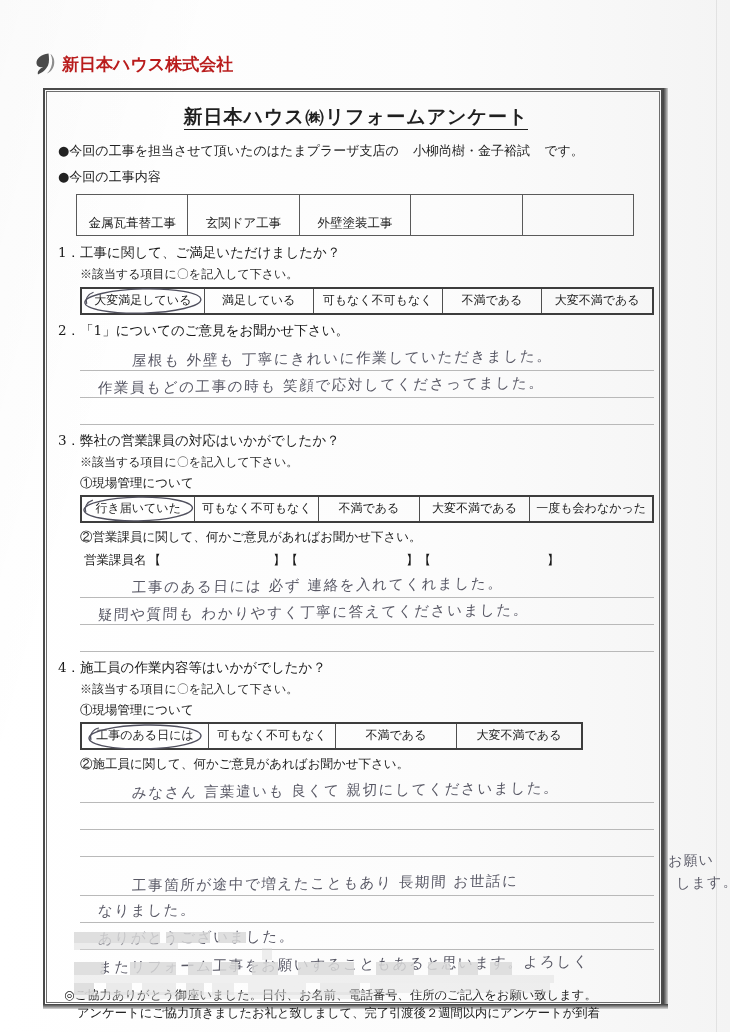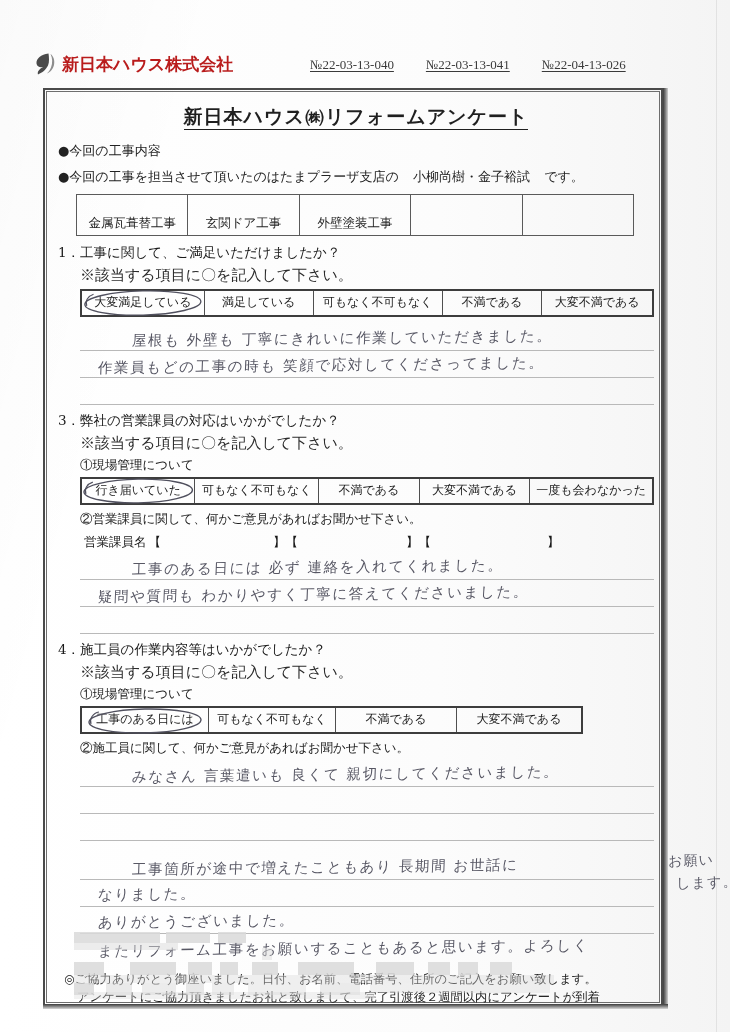--- a/index.html
+++ b/index.html
@@ -166,21 +166,21 @@
   .q {
     margin-top: 7px;
   }
   .q-title {
     font-size: 13.5px;
     color: #1a1a1a;
     margin-bottom: 4px;
     font-family: "DejaVu Serif", serif;
   }
   .q-note {
-    font-size: 15px;
+    font-size: 12px;
     color: #2b2b2b;
     margin: 0 0 4px 22px;
     font-family: "DejaVu Serif", serif;
   }
   .q-sub {
     font-size: 12.5px;
     color: #1a1a1a;
     margin: 0 0 3px 22px;
     font-family: "DejaVu Serif", serif;
   }
@@ -306,46 +306,41 @@
   <div class="scan-tint"></div>
 
   <div class="header">
     <div class="logo-wrap">
       <svg class="logo-mark" viewBox="0 0 22 24">
         <path d="M14.5 1.5 C7 2.5 2 6.5 2.5 11.5 C3 15 6 15.5 9 15 C5.5 17 3 19.5 4 22.5 C7.5 21 12 18 14 13.5 C15.5 10 15 5 14.5 1.5 Z" fill="#4a4a4a"></path>
         <path d="M16.5 2 C18.5 6 18.8 11 17 15.5 C16 18 14.5 20 13 21.5 C16 20.5 19 17 20 13 C21 8.5 19.5 4 16.5 2 Z" fill="#8d8d8d"></path>
       </svg>
       <span class="logo-text">新日本ハウス株式会社</span>
     </div>
-    <div class="refnos">
-      <span class="refno">№22-03-13-040</span>
-      <span class="refno">№22-03-13-041</span>
-      <span class="refno">№22-04-13-026</span>
-    </div>
   </div>
 
   <div class="doc-frame"></div>
   <div class="doc-frame-inner"></div>
   <div class="page-shadow-right"></div>
   <div class="page-shadow-bottom"></div>
   <div class="scan-edge"></div>
 
   <div class="content">
 
     <div class="doc-title">
       <span>新日本ハウス㈱リフォームアンケート</span>
     </div>
 
-    <div class="bullet-line">●今回の工事内容</div>
-
     <div class="bullet-line">
       <span>●今回の工事を担当させて頂いたのはたまプラーザ支店の</span>
       <span class="staff-names">小柳尚樹・金子裕試</span>
       <span>です。</span>
     </div>
+
+    <div class="bullet-line">●今回の工事内容</div>
 
     <table class="work-table">
       <tbody>
           <tr>
         <td>金属瓦葺替工事</td>
         <td>玄関ドア工事</td>
         <td>外壁塗装工事</td>
         <td></td>
         <td></td>
       </tr>
@@ -368,20 +363,21 @@
           <td style="width:110px">満足している</td>
           <td style="width:124px">可もなく不可もなく</td>
           <td style="width:102px">不満である</td>
           <td style="width:108px">大変不満である</td>
         </tr>
       </tbody>
         </table>
     </div>
 
     <div class="q">
+      <div class="q-title">2．「1」についてのご意見をお聞かせ下さい。</div>
       <div class="hw-block">
         <div class="hw-line">
           <span class="hw-text ind2">屋根も 外壁も 丁寧にきれいに作業していただきました。</span>
         </div>
         <div class="hw-line">
           <span class="hw-text ind0">作業員もどの工事の時も 笑顔で応対してくださってました。</span>
         </div>
         <div class="hw-line">
           <span class="hw-text"></span>
         </div>

